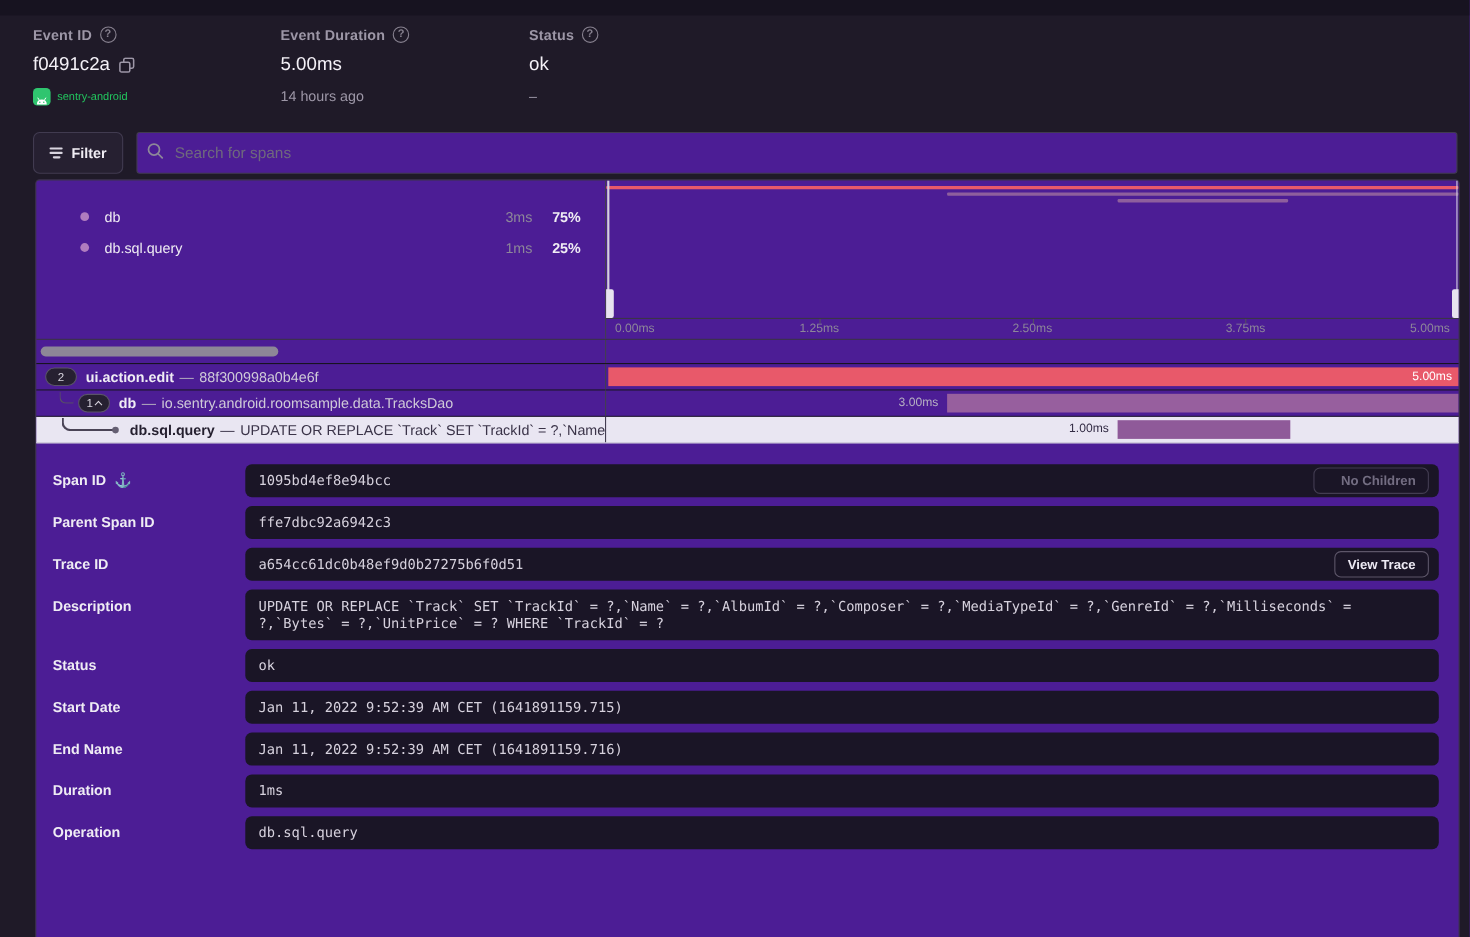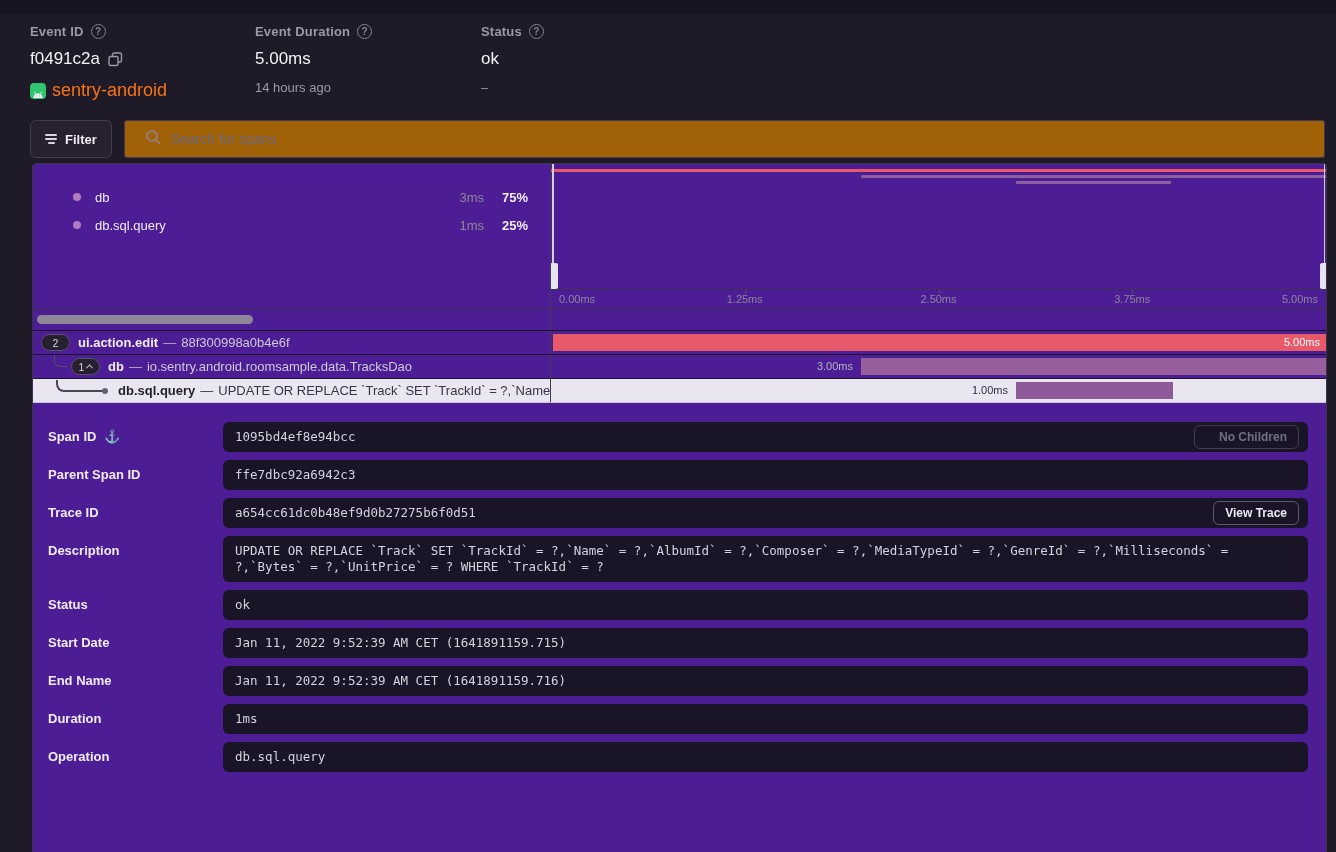--- a/index.html
+++ b/index.html
@@ -17,29 +17,29 @@
   .header { position:absolute; top:14px; left:30px; right:30px; height:96px; display:flex;gap:33px; }
   .hcol { display:flex; flex-direction:column; }
   .hcol-1 { width:192px; }
   .hcol-2 { width:193px; }
   .hlabel { display:flex; align-items:center; gap:7px; font-size:13px; font-weight:bold; color:#9d97a7; margin-top:10px; letter-spacing:.2px; }
   .help-icon { width:15px; height:15px; border:1.5px solid #87818f; border-radius:50%; color:#87818f; font-size:10px; font-weight:bold; display:flex; align-items:center; justify-content:center; }
   .hvalue { display:flex; align-items:center; gap:8px; font-size:17px; color:#f4f1f7; margin-top:10px; }
   .hsub { margin-top:11px; font-size:13px; color:#9d97a7; display:flex; align-items:center; gap:6px; }
   .copy-icon svg { display:block; }
   .android-icon { width:16px; height:16px; border-radius:4px; background:#2fc56f; display:flex; align-items:flex-end; justify-content:center; }
-  .project-link { color:#f97316; font-size:18px; text-decoration:none; }
+  .project-link { color:#22c55e; font-size:10px; text-decoration:none; }
 
   
   .toolbar { position:absolute; top:120px; left:30px; right:11px; height:38px; display:flex; gap:12px; }
   .filter-btn { display:flex; align-items:center; gap:8px; padding:0 14px; background:#262031; border:1px solid #413b50; border-radius:6px; font-size:13px; font-weight:bold; color:#f0edf4; cursor:pointer; }
   .funnel-icon { display:flex; flex-direction:column; align-items:center; gap:2.5px; }
   .funnel-icon i { display:block; height:1.5px; background:#d9d5e0; border-radius:1px; }
   .funnel-icon i:nth-child(1){ width:12px; } .funnel-icon i:nth-child(2){ width:12px; } .funnel-icon i:nth-child(3){ width:7px; }
-  .search-box { flex:1; display:flex; align-items:center; gap:10px; padding:0 20px; background:#a16207; border:1px solid #413b50; border-radius:3px; }
+  .search-box { flex:1; display:flex; align-items:center; gap:10px; padding:0 8px; background:#4c1d95; border:1px solid #413b50; border-radius:3px; }
   .search-box input { flex:1; background:transparent; border:0; outline:0; font-size:14px; color:#e8e4f0; font-family:"Liberation Sans",sans-serif; }
   .search-box input::placeholder { color:#6f697d; }
 
   
   .trace { position:absolute; top:163px; left:32px; width:1295px; height:780px; background:#4c1d95; border:1px solid #3b3448; border-radius:4px; display:flex; flex-direction:column; }
   .divider-x { border-left:1px solid #433d52; }
 
   
   .mini-section { height:145px; display:flex; border-bottom:1px solid #3b3448; }
   .legend { width:517px; padding-top:19px; }

